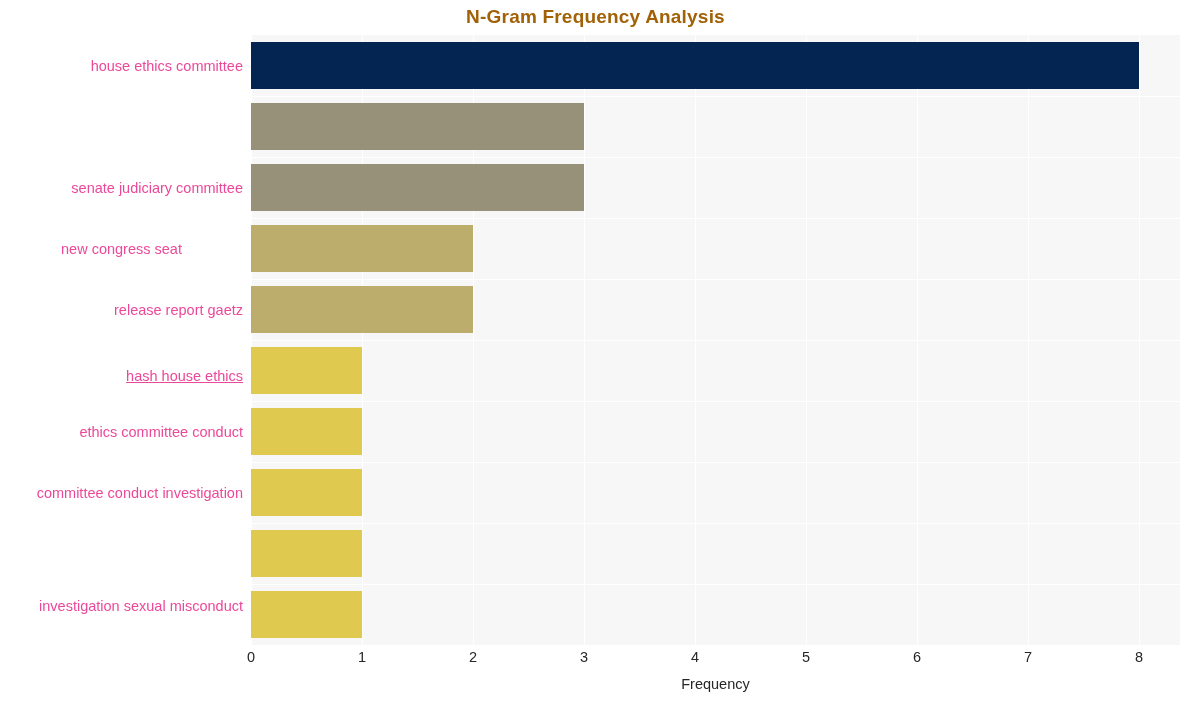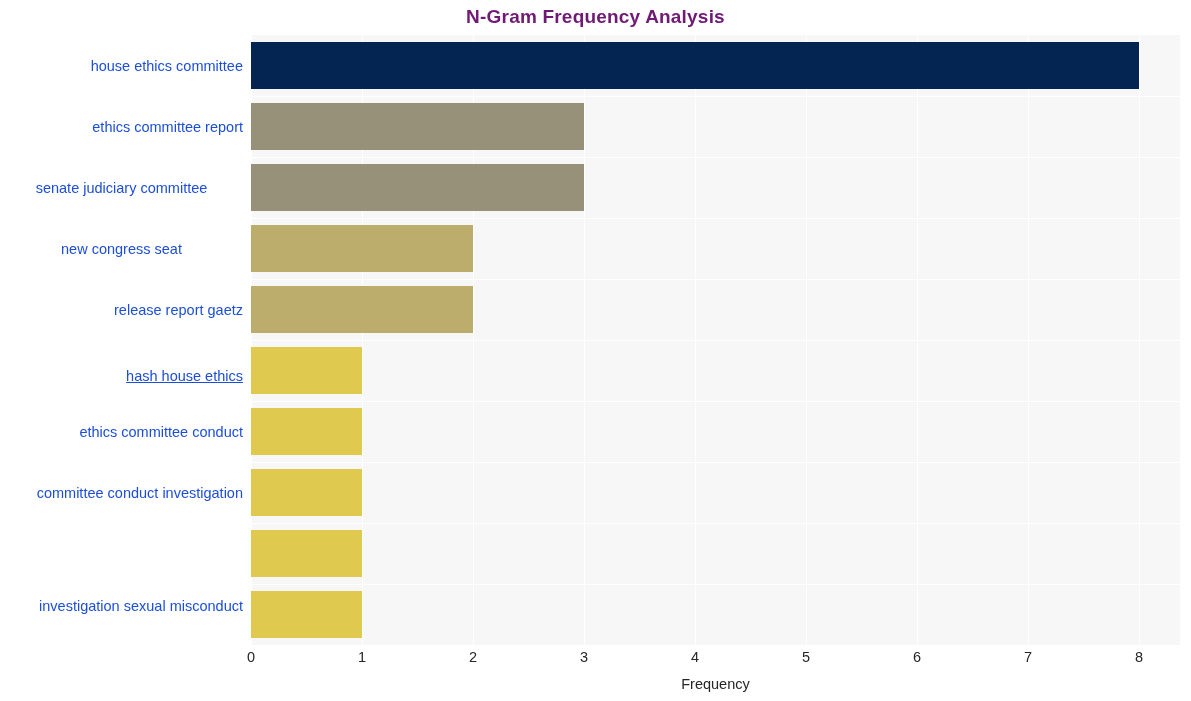--- a/index.html
+++ b/index.html
@@ -21,21 +21,21 @@
     background: #ffffff;
   }
   #chart-title {
     position: absolute;
     left: 0;
     top: 6px;
     width: 1191px;
     text-align: center;
     font-size: 19px;
     font-weight: bold;
-    color: #701a75;
+    color: #a16207;
     letter-spacing: 0.2px;
   }
   
   #plot-area {
     position: absolute;
     left: 251px;
     top: 35px;
     width: 929px;
     height: 610px;
     background: #f7f7f7;
@@ -66,21 +66,21 @@
     top: 35px;
     width: 243px;
     height: 610px;
   }
   .ytick-label {
     position: absolute;
     right: 0;
     width: 243px;
     text-align: right;
     font-size: 14.5px;
-    color: #1d4ed8;
+    color: #ec4899;
     white-space: nowrap;
     line-height: 1;
   }
   
   #xlabels {
     position: absolute;
     left: 0;
     top: 650px;
     width: 1191px;
     height: 24px;
@@ -105,22 +105,21 @@
 </style>
 </head>
 <body>
 
 <div id="figure">
 
   <div id="chart-title">N-Gram Frequency Analysis</div>
 
   <div id="ylabels">
       <div class="ytick-label" style="top: 23.5px;">house ethics committee</div>
-      <div class="ytick-label" style="top: 84.5px;">ethics committee report</div>
-      <div class="ytick-label" style="top: 145.5px; text-align: center;">senate judiciary committee</div>
+      <div class="ytick-label" style="top: 145.5px;">senate judiciary committee</div>
       <div class="ytick-label" style="top: 206.5px; text-align: center;">new congress seat</div>
       <div class="ytick-label" style="top: 267.5px;">release report gaetz</div>
       <div class="ytick-label" style="top: 334px; text-decoration: underline;">hash house ethics</div>
       <div class="ytick-label" style="top: 389.5px;">ethics committee conduct</div>
       <div class="ytick-label" style="top: 450.5px;">committee conduct investigation</div>
       <div class="ytick-label" style="top: 564px;">investigation sexual misconduct</div>
     </div>
 
   <div id="plot-area">
       <div class="hgrid" style="top: 61px;"></div>

